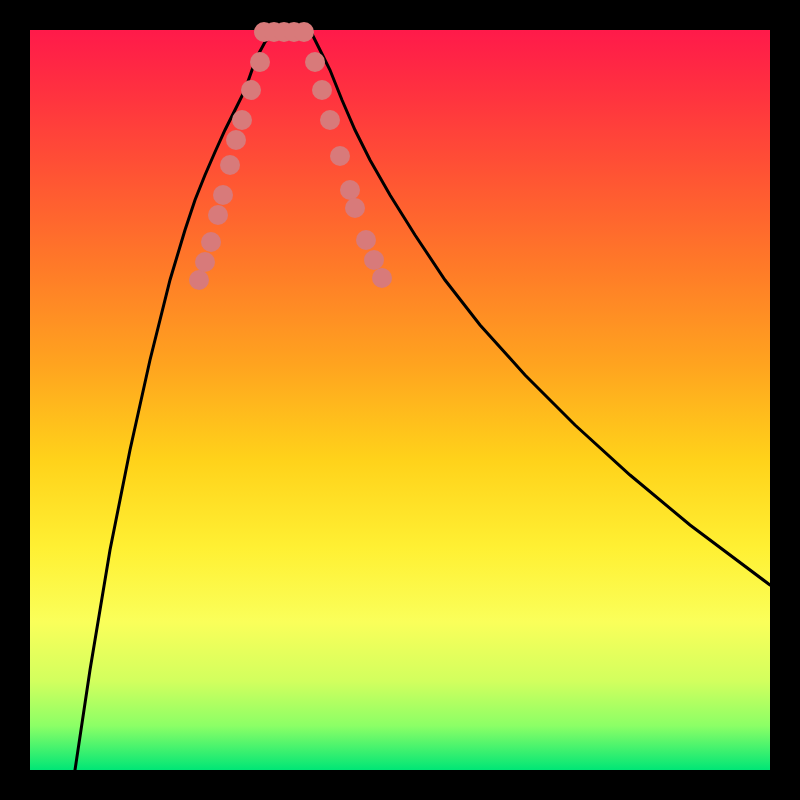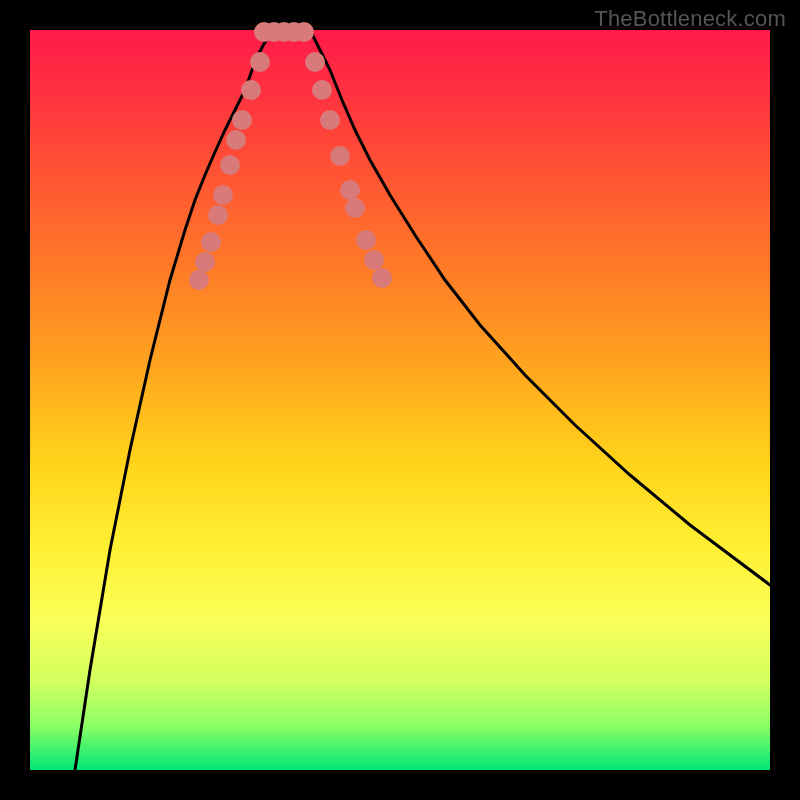--- a/index.html
+++ b/index.html
@@ -45,21 +45,20 @@
   top: 30px;
   width: 740px;
   height: 740px;
   overflow: visible;
 }
 </style>
 </head>
 <body>
 
 <div class="chart-container">
-  <div class="watermark">TheBottleneck.com</div>
   <div class="plot-area"></div>
   <svg class="curves" viewBox="0 0 740 740" preserveAspectRatio="none">
     <g id="curve-paths">
         <path d="M45 740 L60 640 L80 520 L100 420 L120 330 L140 250 L155 200 L165 170 L175 145 L185 122 L195 100 L205 80 L215 60 L222 40 L228 25 L235 12 L245 0" fill="none" stroke="#000" stroke-width="3" stroke-linecap="round"></path>
         <path d="M280 0 L290 20 L300 40 L312 70 L325 100 L340 130 L360 165 L385 205 L415 250 L450 295 L495 345 L545 395 L600 445 L660 495 L740 555" fill="none" stroke="#000" stroke-width="3" stroke-linecap="round"></path>
       </g>
     <g id="marker-dots">
         <circle cx="169" cy="250" r="10" fill="#d87a7a"></circle>
         <circle cx="175" cy="232" r="10" fill="#d87a7a"></circle>
         <circle cx="181" cy="212" r="10" fill="#d87a7a"></circle>

